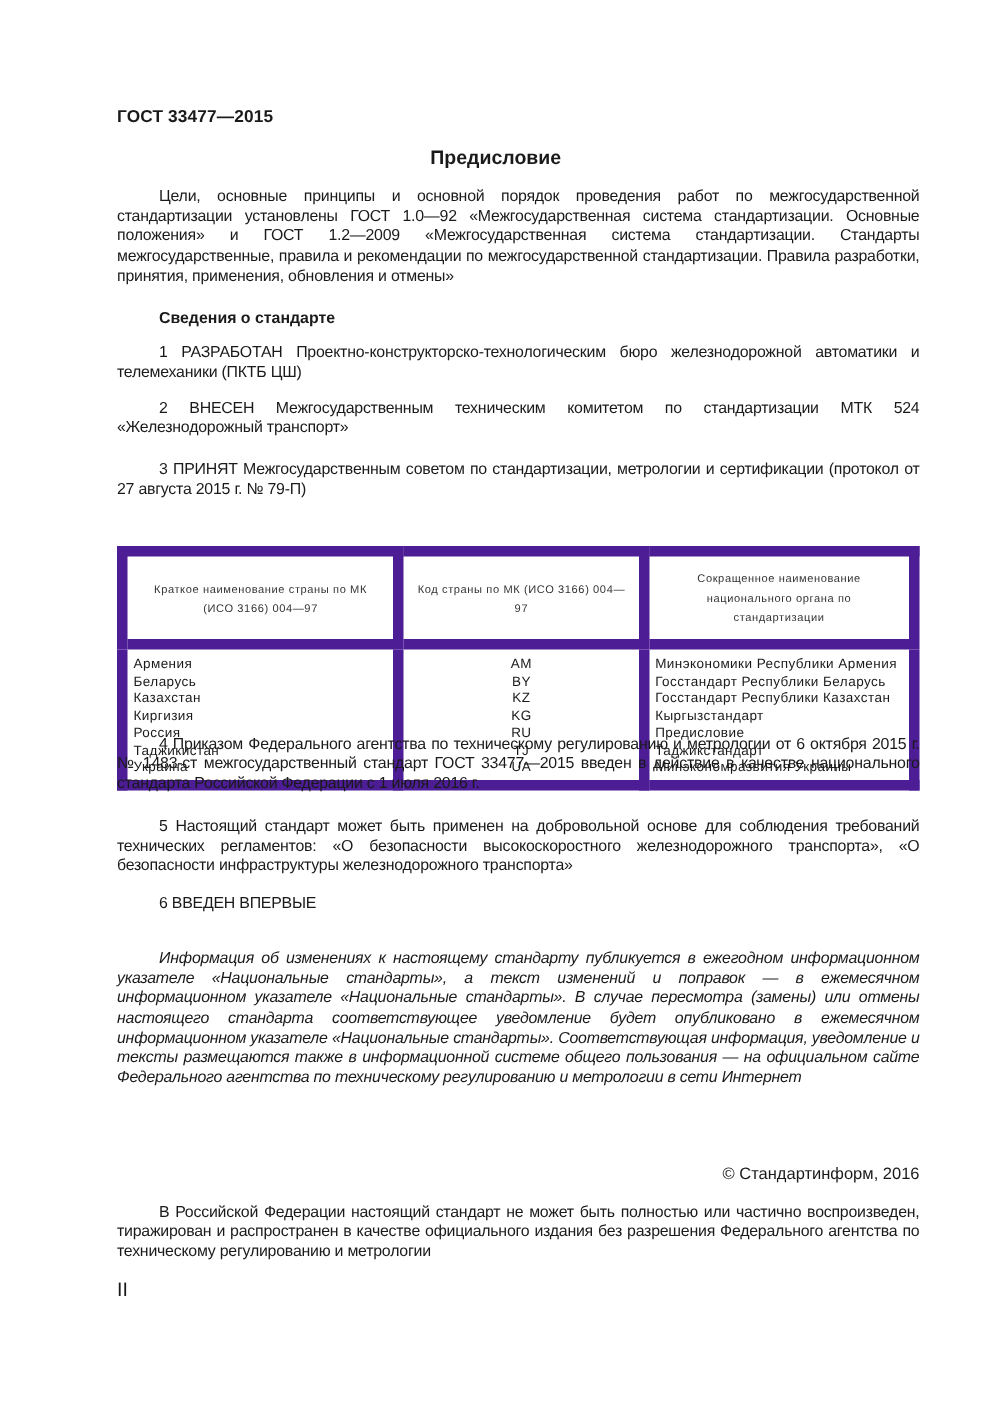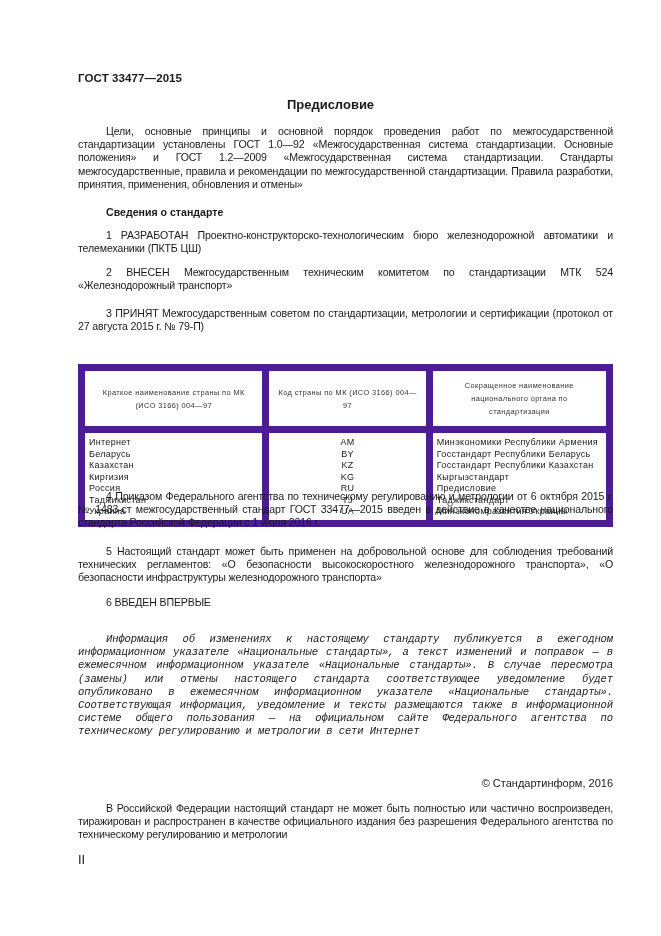--- a/index.html
+++ b/index.html
@@ -67,21 +67,21 @@
     <thead>
       <tr>
         <th class="c1h" style="width:164px;">Краткое наименование страны по МК (ИСО 3166) 004—97</th>
         <th style="width:143px;">Код страны по МК (ИСО 3166) 004—97</th>
         <th>Сокращенное наименование национального органа по стандартизации</th>
       </tr>
     </thead>
     <tbody>
       <tr>
         <td class="c1">
-          <div class="row">Интернет</div>
+          <div class="row">Армения</div>
           <div class="row">Беларусь</div>
           <div class="row">Казахстан</div>
           <div class="row">Киргизия</div>
           <div class="row">Россия</div>
           <div class="row">Таджикистан</div>
           <div class="row">Украина</div>
         </td>
         <td class="c2">
           <div class="row">AM</div>
           <div class="row">BY</div>
@@ -109,21 +109,21 @@
   </div>
 
   <div class="para" style="top:545px;">
     <span class="indent"></span><span>5  Настоящий стандарт может быть применен на добровольной основе для соблюдения требований технических регламентов: «О безопасности высокоскоростного железнодорожного транспорта», «О безопасности инфраструктуры железнодорожного транспорта»</span>
   </div>
 
   <div class="para" style="top:596px;">
     <span class="indent"></span><span>6  ВВЕДЕН ВПЕРВЫЕ</span>
   </div>
 
-  <div class="para italic" style="top:633px;font-family:Liberation Mono, monospace;">
+  <div class="para italic" style="top:633px;">
     <span class="indent"></span><span>Информация об изменениях к настоящему стандарту публикуется в ежегодном информационном указателе «Национальные стандарты», а текст изменений и поправок — в ежемесячном информационном указателе «Национальные стандарты». В случае пересмотра (замены) или отмены настоящего стандарта соответствующее уведомление будет опубликовано в ежемесячном информационном указателе «Национальные стандарты». Соответствующая информация, уведомление и тексты размещаются также в информационной системе общего пользования — на официальном сайте Федерального агентства по техническому регулированию и метрологии в сети Интернет</span>
   </div>
 
   <div class="abs copyright">© Стандартинформ, 2016</div>
 
   <div class="para" style="top:802px;">
     <span class="indent"></span><span>В Российской Федерации настоящий стандарт не может быть полностью или частично воспроизведен, тиражирован и распространен в качестве официального издания без разрешения Федерального агентства по техническому регулированию и метрологии</span>
   </div>
 
   <div class="abs page-num">II</div>

